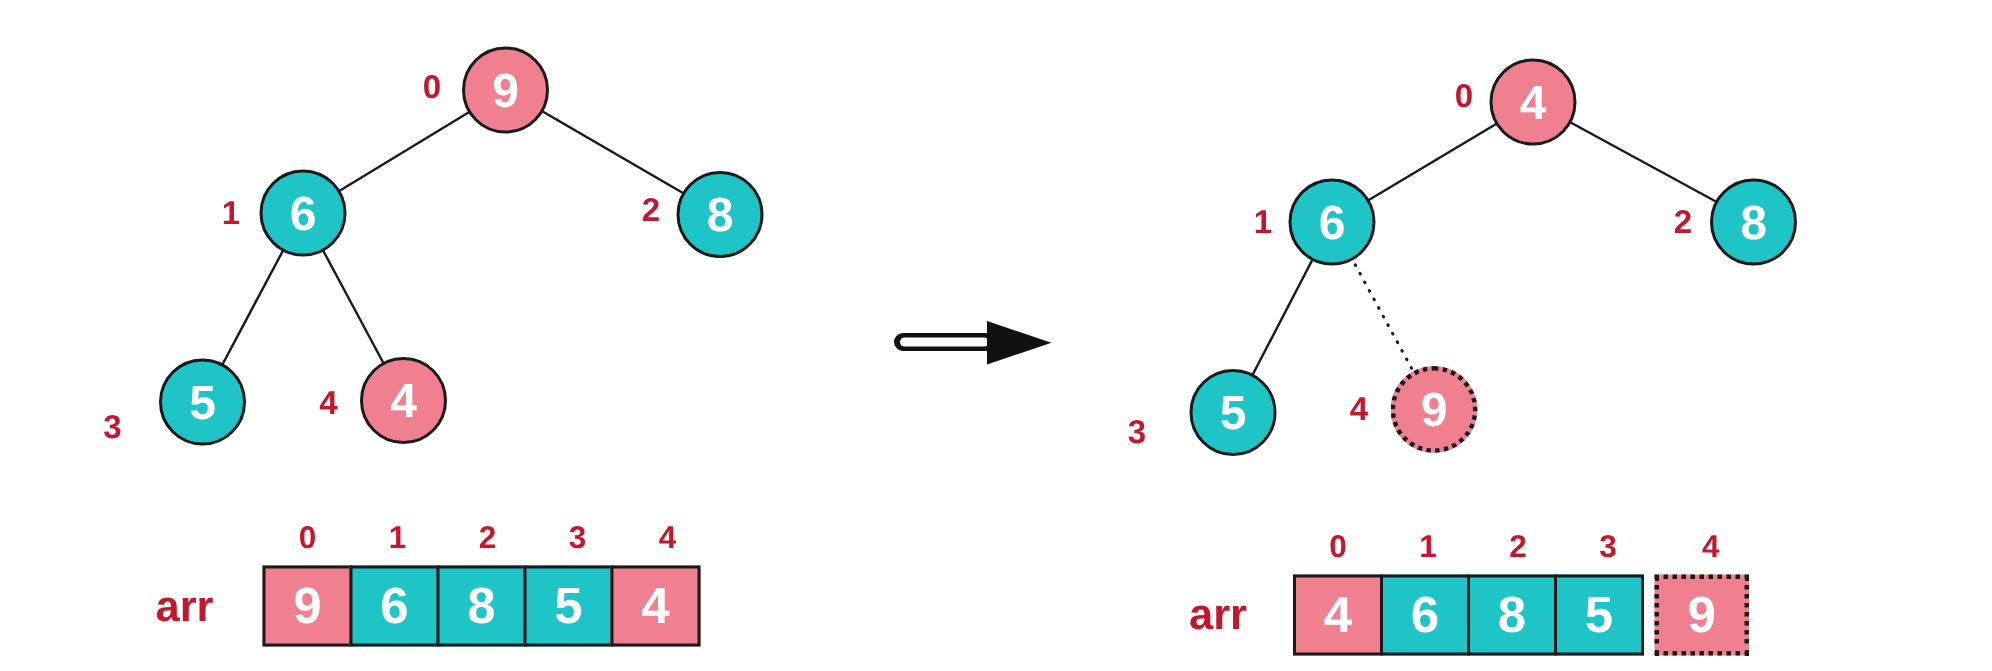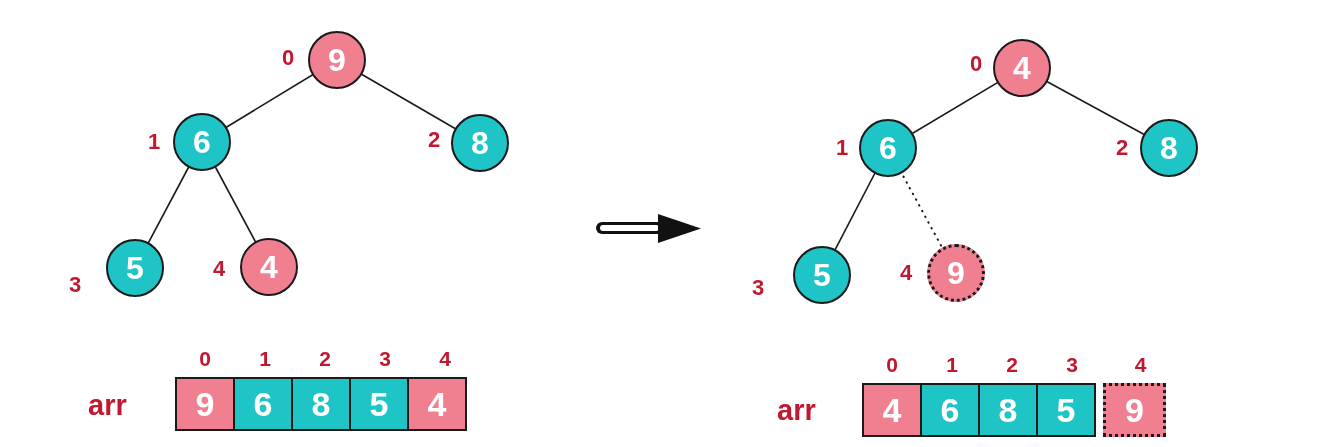--- a/index.html
+++ b/index.html
@@ -35,21 +35,21 @@
   .cell[data-color="teal"]{background:var(--teal);}
   .cell[data-border="dotted"]{border:3px dotted var(--line_black);margin-left:7px;width:63px;}
   .cell-value{color:var(--text_white);font-weight:bold;font-size:34px;line-height:1;}
   .index-row{position:absolute;display:flex;z-index:2;}
   .index-slot{
     width:60px;text-align:center;color:var(--label_red);
     font-weight:bold;font-size:21px;line-height:24px;
   }
   .index-slot.offset{margin-left:7px;width:63px;}
   .arr-label{
-    position:absolute;width:70px;text-align:left;z-index:2;
+    position:absolute;width:70px;text-align:center;z-index:2;
     color:var(--label_red);font-weight:bold;font-size:29px;line-height:32px;
   }
 </style>
 </head>
 <body>
 
 <div id="canvas">
 
   <svg class="layer" width="1328" height="447" viewBox="0 0 1328 447">
 

